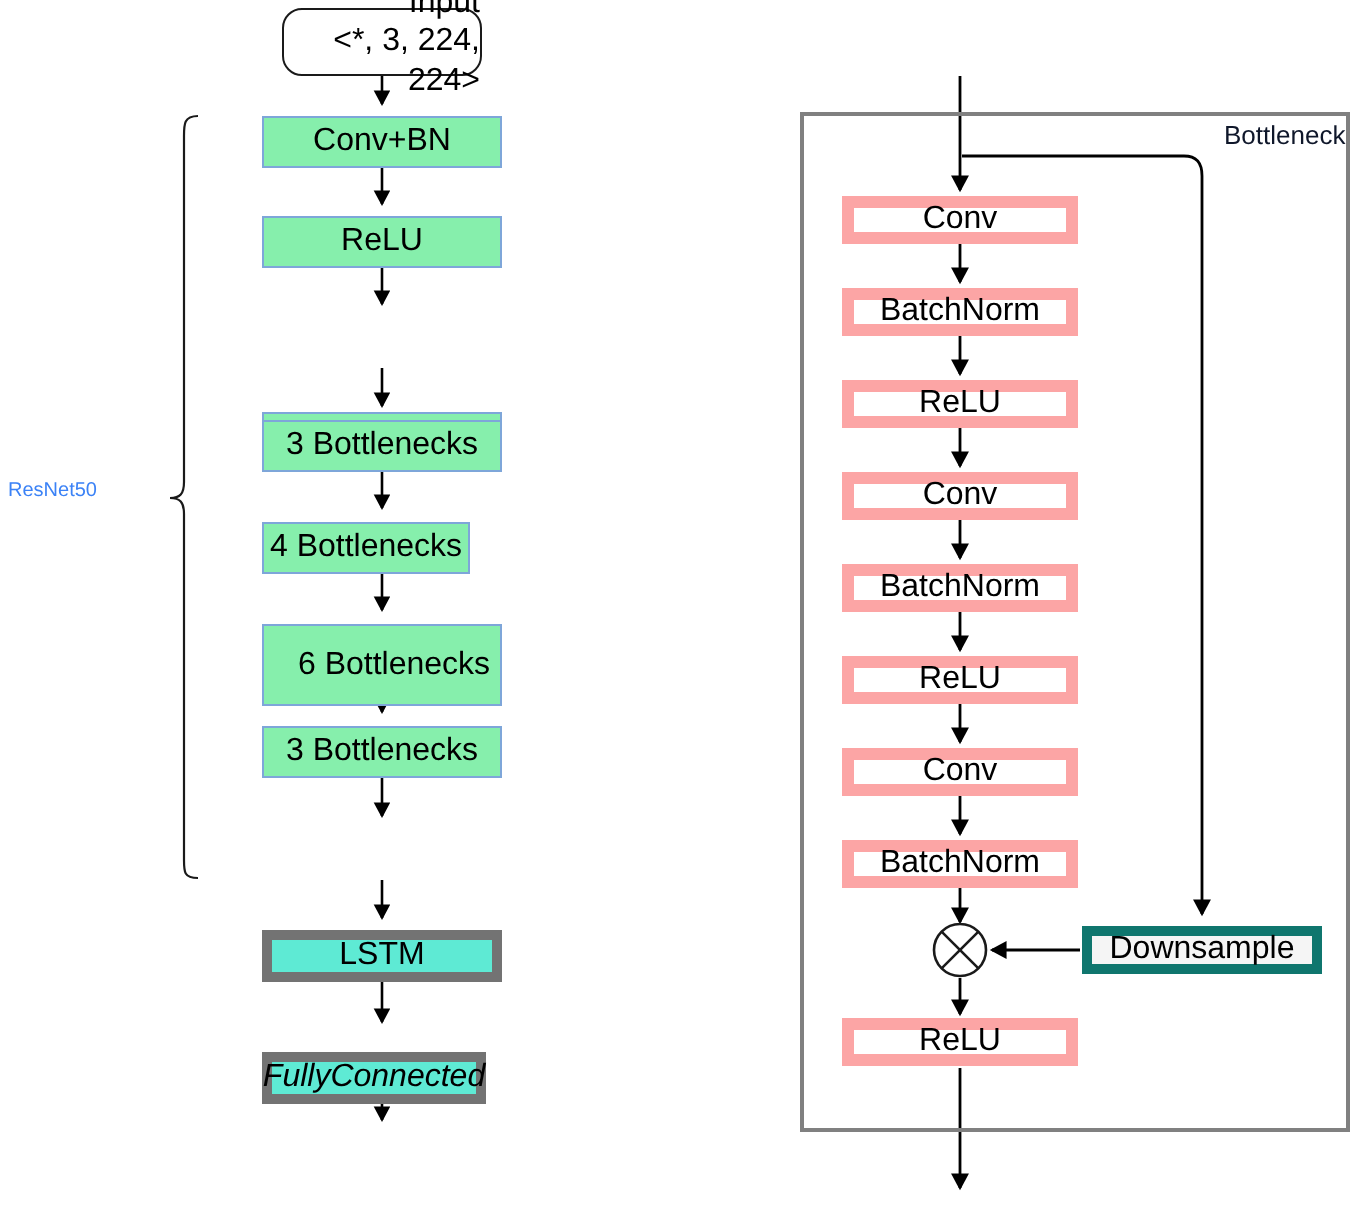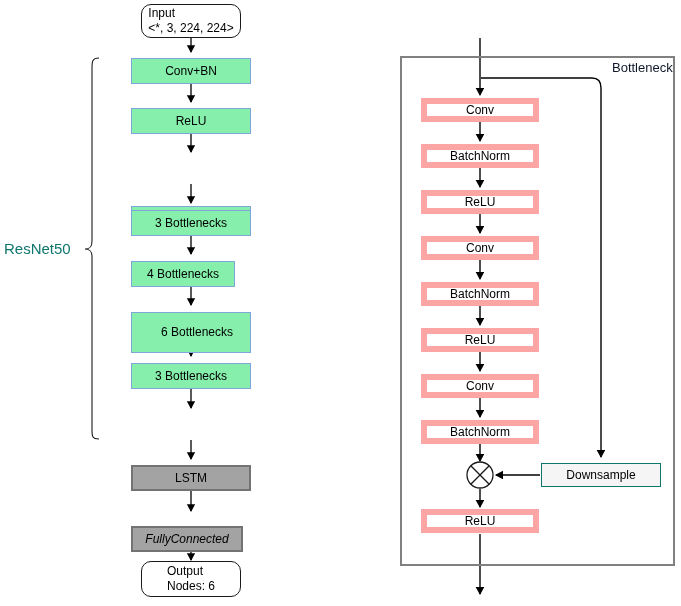--- a/index.html
+++ b/index.html
@@ -16,67 +16,67 @@
     height: 606px;
     background: #ffffff;
     overflow: hidden;
   }
   .node {
     position: absolute;
     box-sizing: border-box;
     display: flex;
     align-items: center;
     justify-content: center;
-    text-align: left;
-    font-size: 12px;
+    text-align: right;
+    font-size: 16px;
     color: #000000;
     line-height: 1.22;
     white-space: pre-line;
   }
   
   .blk-blue {
     background: #86efac;
     border: 1px solid #7ea6d9;
   }
   
   .blk-red {
-    background: #a3a3a3;
-    border: 2px solid #737373;
+    background: #5eead4;
+    border: 5px solid #737373;
   }
   
   .blk-term {
     background: #ffffff;
     border: 1px solid #1a1a1a;
     border-radius: 10px;
   }
   
   .blk-white {
     background: #ffffff;
     border: 6px solid #fca5a5;
   }
   .blk-gray {
     background: #f5f5f5;
-    border: 1px solid #0f766e;
+    border: 5px solid #0f766e;
   }
   .container-box {
     position: absolute;
     box-sizing: border-box;
     border: 2px solid #808080;
     background: transparent;
   }
   .label-free {
     position: absolute;
     font-size: 13px;
     color: #0f172a;
     white-space: nowrap;
   }
   .label-grp {
     position: absolute;
-    font-size: 15px;
-    color: #0f766e;
+    font-size: 10px;
+    color: #3b82f6;
     white-space: nowrap;
   }
   svg.overlay {
     position: absolute;
     left: 0;
     top: 0;
     width: 681px;
     height: 606px;
     pointer-events: none;
   }
@@ -183,24 +183,20 @@
 
 
   <div class="node blk-red" style="left:131px; top:465px; width:120px; height:26px;">
     <span>LSTM</span>
   </div>
 
   <div class="node blk-red" style="left:131px; top:526px; width:112px; height:26px;font-style:italic;">
     <span>FullyConnected</span>
   </div>
 
-  <div class="node blk-term" style="left:141px; top:561px; width:100px; height:36px;">
-    <span>Output
-Nodes: 6</span>
-  </div>
 
   <div class="label-grp" style="left:4px; top:240px;">ResNet50</div>
 
   <div class="container-box" style="left:400px; top:56px; width:275px; height:510px;"></div>
 
   <div class="label-free" style="left:612px; top:60px;">Bottleneck</div>
 
   <div class="node blk-white" style="left:421px; top:98px; width:118px; height:24px;">
     <span>Conv</span>
   </div>

